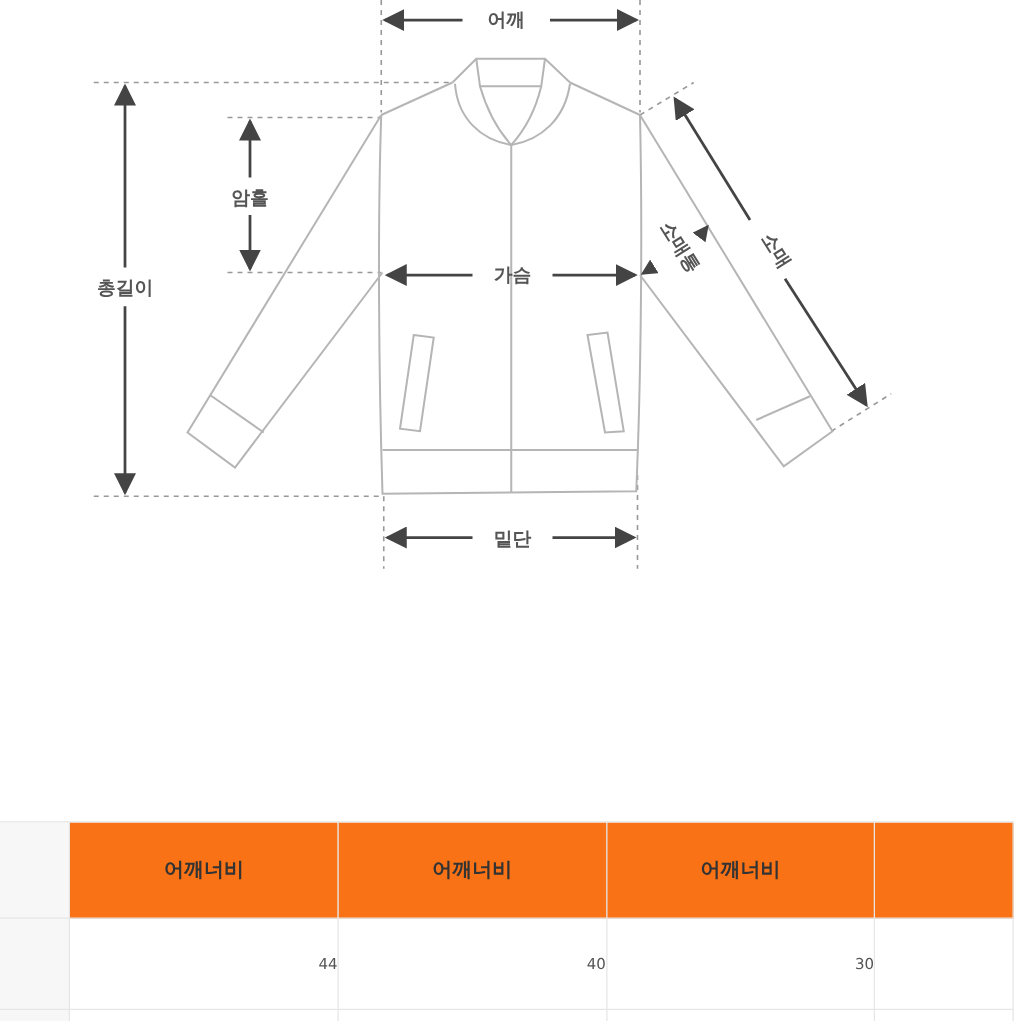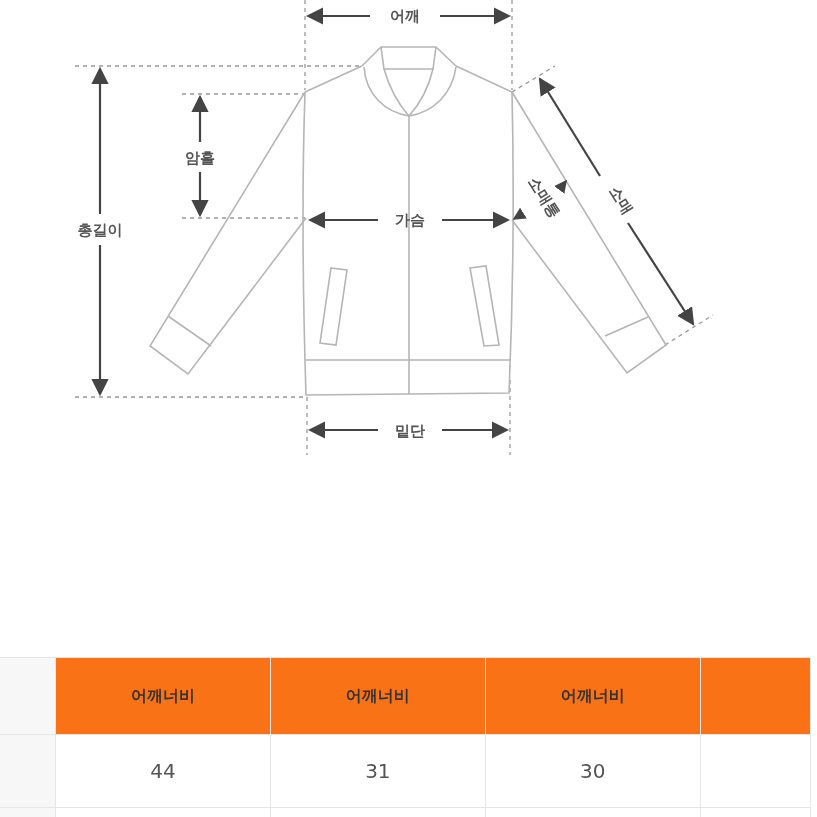--- a/index.html
+++ b/index.html
@@ -4,21 +4,21 @@
 <style>
   html, body { margin:0; padding:0; background:#ffffff; }
   body { width:817px; height:817px; position:relative; overflow:hidden;
          font-family: "DejaVu Sans", "Liberation Sans", sans-serif; }
   #diagram { position:absolute; left:0; top:0; width:817px; height:470px; }
   .lbl { font-family: "DejaVu Sans", sans-serif; font-size:15px; font-weight:bold; fill:#555; }
   #size-table { position:absolute; left:-6px; top:657px; border-collapse:collapse;
                 font-family: "DejaVu Sans", sans-serif; }
   #size-table td, #size-table th { border:1px solid #e6e6e6; text-align:center; padding:0; }
   #size-table th { background:#f97316; height:76px; font-size:16px; font-weight:bold; color:#333; }
-  #size-table td { height:72px; font-size:20px; color:#555; background:#fff; }
+  #size-table td { height:72px; font-size:12px; color:#555; background:#fff;text-align:right; }
   #size-table .first { width:66px; background:#f7f7f7; }
   #size-table .col { width:232px; }
   #size-table .last { width:120px; }
   #size-table tr.row3 td { height:30px; }
 </style>
 </head>
 <body>
 
 <svg id="diagram" viewBox="0 0 817 470" width="817" height="470">
   <defs>
@@ -95,21 +95,21 @@
       <tr>
     <th class="first"></th>
     <th class="col">어깨너비</th>
     <th class="col">어깨너비</th>
     <th class="col">어깨너비</th>
     <th class="last"></th>
   </tr>
   <tr>
     <td class="first"></td>
     <td>44</td>
-    <td>31</td>
+    <td>40</td>
     <td>30</td>
     <td class="last"></td>
   </tr>
   <tr class="row3">
     <td class="first"></td>
     <td></td>
     <td></td>
     <td></td>
     <td class="last"></td>
   </tr>

